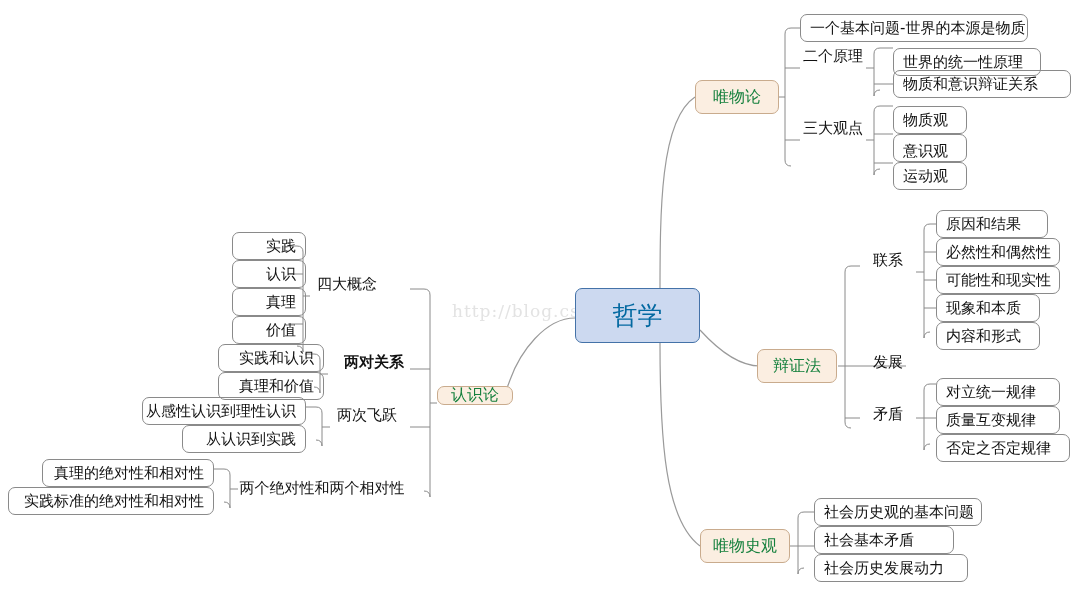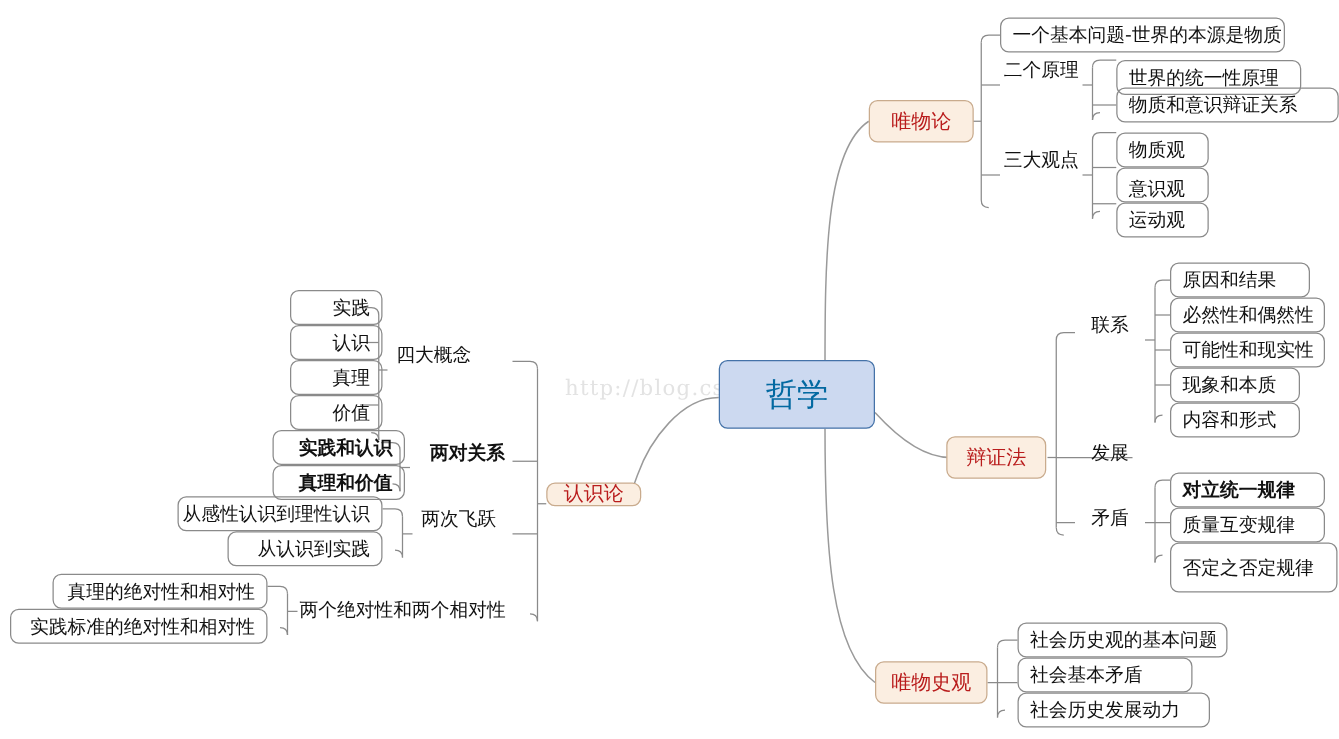--- a/index.html
+++ b/index.html
@@ -17,38 +17,38 @@
   
   .root{
     background:#ccd9f0;border:1.4px solid #4472a8;border-radius:7px;
     font-size:25px;line-height:1;color:#0369a1;
     display:flex;align-items:center;justify-content:center;
   }
 
   
   .branch{
     background:#fbeee1;border:1px solid #c9ab8d;border-radius:7px;
-    font-size:16px;color:#b91c1c;
+    font-size:16px;color:#15803d;
     display:flex;align-items:center;justify-content:center;
   }
 
   
   .mid{
     font-size:15px;color:#111;display:flex;align-items:flex-end;
     justify-content:center;padding-bottom:2px;
   }
 
   
   .leaf{
     border:1px solid #8a8a8a;font-size:15px;color:#111;
     display:flex;align-items:center;background:transparent;
   }
   .leaf.right{border-radius:7px;padding-left:9px;justify-content:flex-start;}
   .leaf.left{border-radius:7px;padding-right:9px;justify-content:flex-end;}
-  .leaf.bold{font-weight:bold;}
+  .leaf.bold{font-weight:normal;}
 
   .watermark{
     position:absolute;font-family:"DejaVu Serif","Liberation Serif",serif;
     font-size:17px;color:#e3e3e3;letter-spacing:1px;white-space:nowrap;
     user-select:none;
   }
 </style>
 </head>
 <body>
 
@@ -212,21 +212,21 @@
 
   <div class="node mid" style="left:860px;top:404px;width:56px;height:22px;">
     <span>矛盾</span>
   </div>
   <div class="node leaf right bold" style="left:936px;top:378px;width:124px;height:28px;">
     <span>对立统一规律</span>
   </div>
   <div class="node leaf right" style="left:936px;top:406px;width:124px;height:28px;">
     <span>质量互变规律</span>
   </div>
-  <div class="node leaf right" style="left:936px;top:434px;width:134px;height:40px;">
+  <div class="node leaf right" style="left:936px;top:434px;width:134px;height:28px;">
     <span>否定之否定规律</span>
   </div>
 
   <div class="node branch" style="left:700px;top:529px;width:90px;height:34px;">
     <span>唯物史观</span>
   </div>
   <div class="node leaf right" style="left:814px;top:498px;width:168px;height:28px;">
     <span>社会历史观的基本问题</span>
   </div>
   <div class="node leaf right" style="left:814px;top:526px;width:140px;height:28px;">

